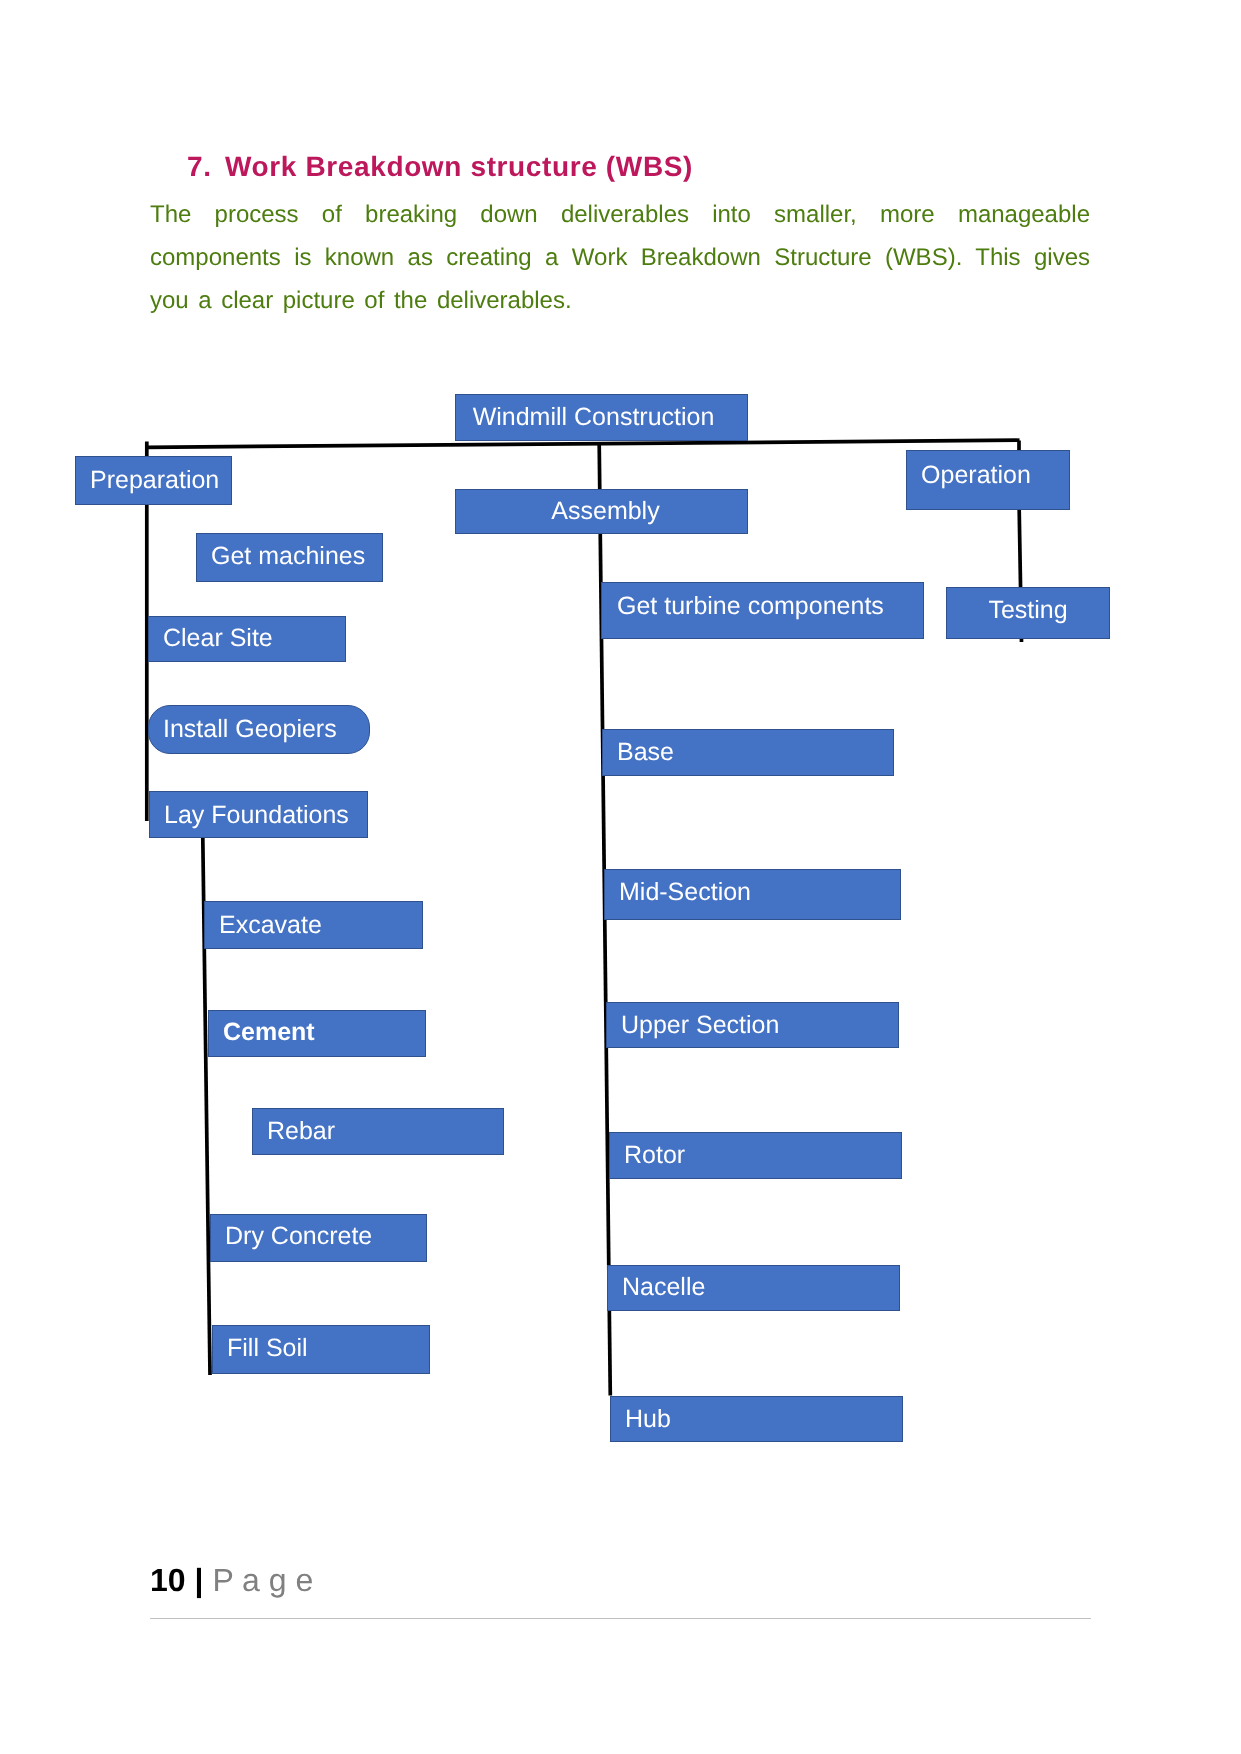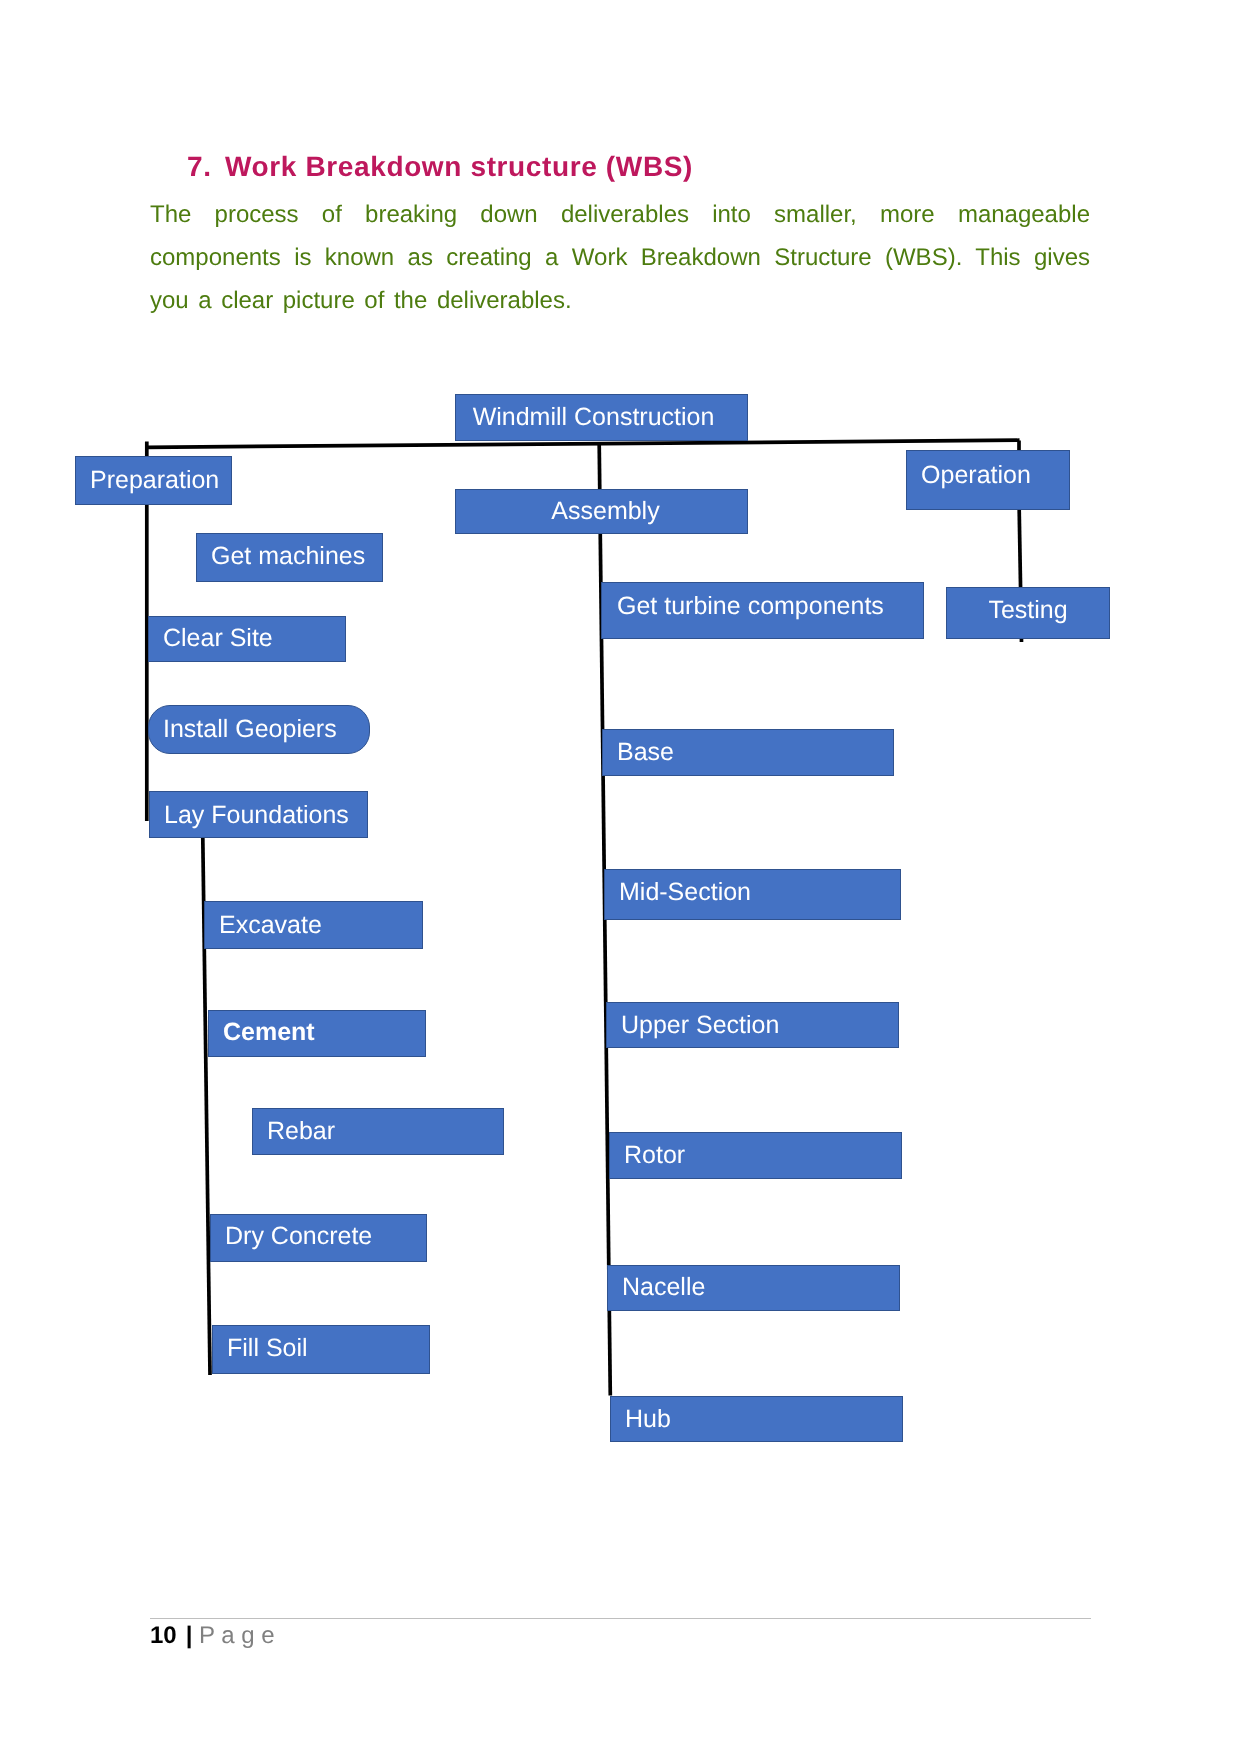--- a/index.html
+++ b/index.html
@@ -11,21 +11,21 @@
   .para{position:absolute;left:150px;top:193px;width:940px;font-size:24px;color:#4d7c0f;line-height:43px;}
   .pline{white-space:nowrap;}
   .pline.last{word-spacing:2.9px;}
   .pline.j{text-align:justify;text-align-last:justify;white-space:normal;}
   .wbs{position:absolute;left:0;top:0;width:1241px;height:1754px;}
   .connectors{position:absolute;left:0;top:0;}
   .node{position:absolute;background:#4472c4;border:1.6px solid #2f528f;box-sizing:border-box;color:#ffffff;font-size:25px;line-height:1;display:flex;align-items:center;white-space:nowrap;}
   .node.center{justify-content:center;}
   .node.left{justify-content:flex-start;padding-left:14px;}
   .footer-line{position:absolute;left:150px;top:1618px;width:941px;height:1px;background:#bfbfbf;}
-  .footer{position:absolute;left:150px;top:1624px;font-size:24px;line-height:1;}
+  .footer{position:absolute;left:150px;top:1564px;font-size:32px;line-height:1;}
   .fbold{font-weight:bold;color:#000000;}
   .fsep{font-weight:bold;color:#000000;padding:0 0 0 9px;}
   .fgrey{color:#808080;}
 </style>
 </head>
 <body>
 
 <div class="page">
   <div class="heading">
     <span class="hnum">7.</span><span>Work Breakdown structure (WBS)</span>

